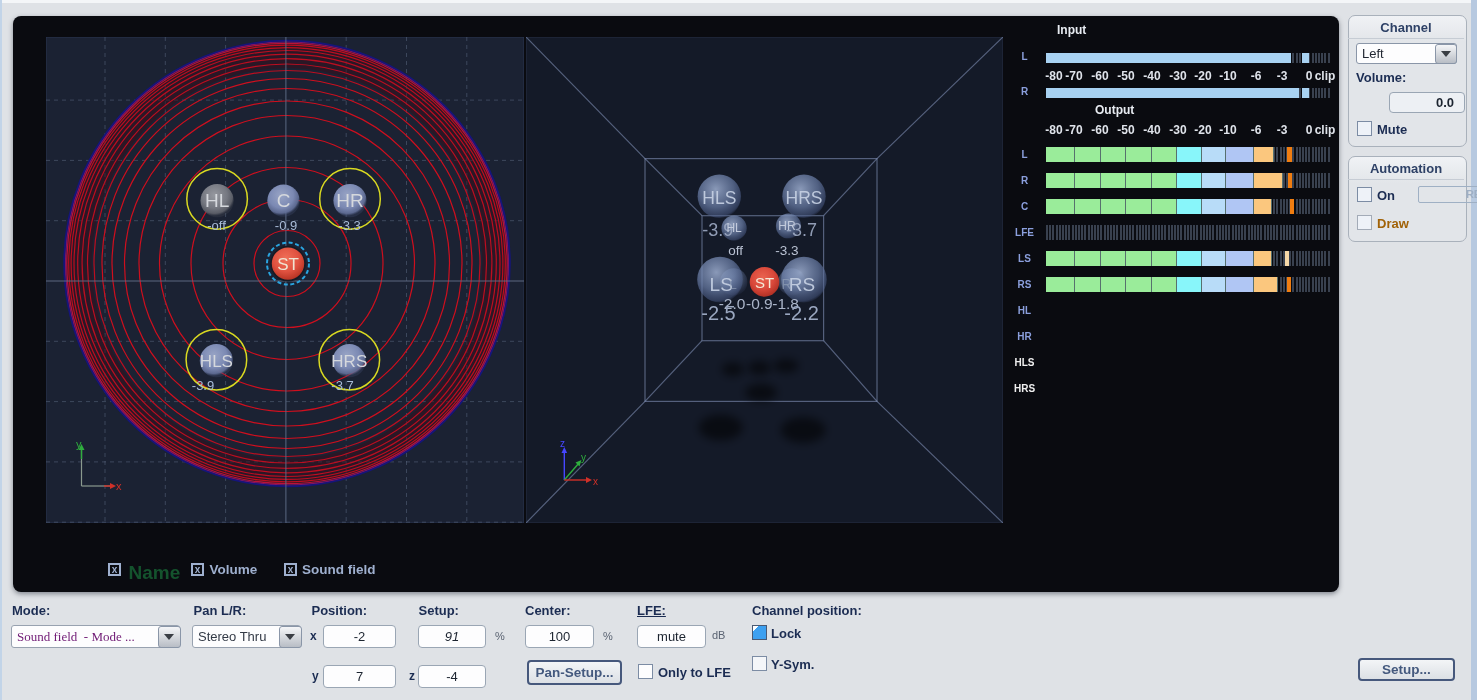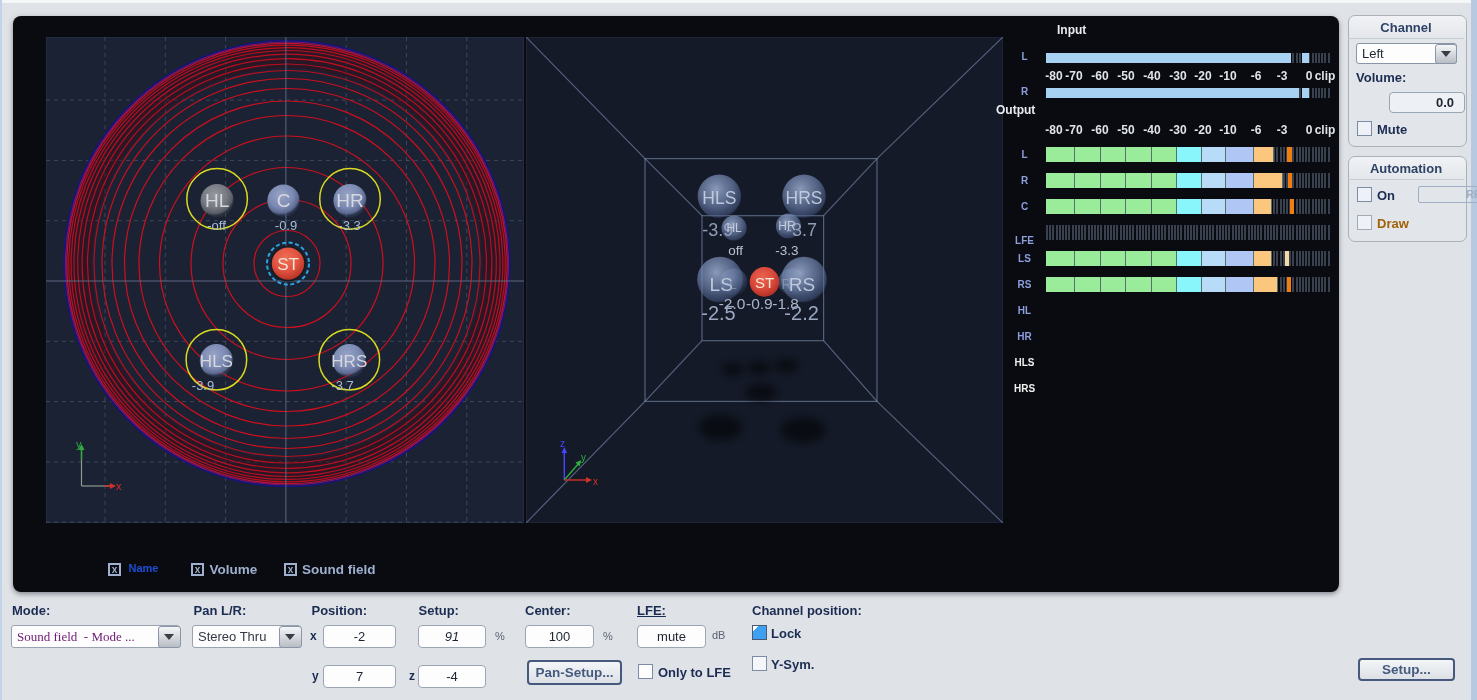--- a/index.html
+++ b/index.html
@@ -174,21 +174,21 @@
 <path d="M 35.5 416 L 38.3 410 L 41.1 416 Z" fill="#4646ff"></path>
 <line x1="38.3" y1="443" x2="53" y2="426" stroke="#2fae3e" stroke-width="1.4"></line>
 <path d="M 49.5 425.5 L 55.5 423 L 53.5 429.5 Z" fill="#2fae3e"></path>
 <line x1="38.3" y1="443" x2="62" y2="443" stroke="#d03028" stroke-width="1.4"></line>
 <path d="M 60 440 L 66 443 L 60 446 Z" fill="#d03028"></path>
 <text x="34" y="410" font-size="10" fill="#4646ff" font-family="Liberation Sans,sans-serif">z</text>
 <text x="55" y="424" font-size="10" fill="#2fae3e" font-family="Liberation Sans,sans-serif">y</text>
 <text x="67" y="448" font-size="10" fill="#d03028" font-family="Liberation Sans,sans-serif">x</text>
 </svg>
   <div class="abs" style="left:1057px;top:23px;font-size:12px;font-weight:bold;color:#e8ecf2;">Input</div>
-<div class="abs" style="left:996px;top:103px;font-size:12px;font-weight:bold;color:#e8ecf2;">Output</div>
+<div class="abs" style="left:1095px;top:103px;font-size:12px;font-weight:bold;color:#e8ecf2;">Output</div>
 <div class="mlab" style="left:997px;top:51px;">L</div>
 <div class="mlab" style="left:997px;top:86px;">R</div>
 <div class="abs" style="left:1046px;top:52.5px;width:285px;height:10px;background:repeating-linear-gradient(90deg,#39414f 0 2px,#0a0b10 2px 3.2px);"></div>
 <div class="abs" style="left:1046px;top:52.5px;width:245px;height:10px;background:#a8d2f2;"></div>
 <div class="abs" style="left:1301.5px;top:52.5px;width:7px;height:10px;background:#a8d2f2;"></div>
 <div class="abs" style="left:1046px;top:87.5px;width:285px;height:10px;background:repeating-linear-gradient(90deg,#39414f 0 2px,#0a0b10 2px 3.2px);"></div>
 <div class="abs" style="left:1046px;top:87.5px;width:253px;height:10px;background:#a8d2f2;"></div>
 <div class="abs" style="left:1302px;top:87.5px;width:7px;height:10px;background:#a8d2f2;"></div>
 <div class="sc" style="left:1054px;top:69px;">-80</div>
 <div class="sc" style="left:1054px;top:123px;">-80</div>
@@ -243,21 +243,21 @@
 <div class="abs" style="left:1046px;top:198.5px;width:28px;height:15.5px;background:#9aec9a;border-right:1px solid #57706e;"></div>
 <div class="abs" style="left:1075px;top:198.5px;width:24.5px;height:15.5px;background:#9aec9a;border-right:1px solid #57706e;"></div>
 <div class="abs" style="left:1100.5px;top:198.5px;width:24.5px;height:15.5px;background:#9aec9a;border-right:1px solid #57706e;"></div>
 <div class="abs" style="left:1126px;top:198.5px;width:24.5px;height:15.5px;background:#9aec9a;border-right:1px solid #57706e;"></div>
 <div class="abs" style="left:1151.5px;top:198.5px;width:24.5px;height:15.5px;background:#9aec9a;border-right:1px solid #57706e;"></div>
 <div class="abs" style="left:1177px;top:198.5px;width:24px;height:15.5px;background:#88f6fa;border-right:1px solid #57706e;"></div>
 <div class="abs" style="left:1202px;top:198.5px;width:23px;height:15.5px;background:#b8dcf8;border-right:1px solid #57706e;"></div>
 <div class="abs" style="left:1226px;top:198.5px;width:27px;height:15.5px;background:#b0c6f4;border-right:1px solid #57706e;"></div>
 <div class="abs" style="left:1254px;top:198.5px;width:17px;height:15.5px;background:#fbc77e;border-right:1px solid #57706e;"></div>
 <div class="abs" style="left:1289.5px;top:198.5px;width:4px;height:15.5px;background:#f07d10;"></div>
-<div class="mlab" style="left:997px;top:227.0px;margin-top:8px;">LFE</div>
+<div class="mlab" style="left:997px;top:227.0px;">LFE</div>
 <div class="abs" style="left:1046px;top:224.5px;width:285px;height:15.5px;background:repeating-linear-gradient(90deg,#39414f 0 2px,#0a0b10 2px 3.2px);"></div>
 <div class="mlab" style="left:997px;top:253.0px;">LS</div>
 <div class="abs" style="left:1046px;top:250.5px;width:285px;height:15.5px;background:repeating-linear-gradient(90deg,#39414f 0 2px,#0a0b10 2px 3.2px);"></div>
 <div class="abs" style="left:1046px;top:250.5px;width:28px;height:15.5px;background:#9aec9a;border-right:1px solid #57706e;"></div>
 <div class="abs" style="left:1075px;top:250.5px;width:24.5px;height:15.5px;background:#9aec9a;border-right:1px solid #57706e;"></div>
 <div class="abs" style="left:1100.5px;top:250.5px;width:24.5px;height:15.5px;background:#9aec9a;border-right:1px solid #57706e;"></div>
 <div class="abs" style="left:1126px;top:250.5px;width:24.5px;height:15.5px;background:#9aec9a;border-right:1px solid #57706e;"></div>
 <div class="abs" style="left:1151.5px;top:250.5px;width:24.5px;height:15.5px;background:#9aec9a;border-right:1px solid #57706e;"></div>
 <div class="abs" style="left:1177px;top:250.5px;width:24px;height:15.5px;background:#88f6fa;border-right:1px solid #57706e;"></div>
 <div class="abs" style="left:1202px;top:250.5px;width:23px;height:15.5px;background:#b8dcf8;border-right:1px solid #57706e;"></div>
@@ -274,21 +274,21 @@
 <div class="abs" style="left:1177px;top:276.5px;width:24px;height:15.5px;background:#88f6fa;border-right:1px solid #57706e;"></div>
 <div class="abs" style="left:1202px;top:276.5px;width:23px;height:15.5px;background:#b8dcf8;border-right:1px solid #57706e;"></div>
 <div class="abs" style="left:1226px;top:276.5px;width:27px;height:15.5px;background:#b0c6f4;border-right:1px solid #57706e;"></div>
 <div class="abs" style="left:1254px;top:276.5px;width:23px;height:15.5px;background:#fbc77e;border-right:1px solid #57706e;"></div>
 <div class="abs" style="left:1287px;top:276.5px;width:4px;height:15.5px;background:#f07d10;"></div>
 <div class="mlab" style="left:997px;top:305px;color:#8b9fdd;">HL</div>
 <div class="mlab" style="left:997px;top:331px;color:#8b9fdd;">HR</div>
 <div class="mlab" style="left:997px;top:357px;color:#f0f0f0;">HLS</div>
 <div class="mlab" style="left:997px;top:383px;color:#f0f0f0;">HRS</div>
 <div class="abs" style="left:108px;top:562.5px;width:9px;height:9px;border:2px solid #9fb0cf;color:#9fb0cf;font-size:10px;font-weight:bold;line-height:9px;text-align:center;">x</div>
-<div class="abs" style="left:128.5px;top:562px;font-size:11px;font-weight:bold;color:#1d4ed8;">Name</div>
+<div class="abs" style="left:128.5px;top:562px;font-size:19px;font-weight:bold;color:#14532d;">Name</div>
 <div class="abs" style="left:191px;top:562.5px;width:9px;height:9px;border:2px solid #9fb0cf;color:#9fb0cf;font-size:10px;font-weight:bold;line-height:9px;text-align:center;">x</div>
 <div class="abs" style="left:209.5px;top:562px;font-size:13.5px;font-weight:bold;color:#9fb0cf;">Volume</div>
 <div class="abs" style="left:284px;top:562.5px;width:9px;height:9px;border:2px solid #9fb0cf;color:#9fb0cf;font-size:10px;font-weight:bold;line-height:9px;text-align:center;">x</div>
 <div class="abs" style="left:302px;top:562px;font-size:13.5px;font-weight:bold;color:#9fb0cf;">Sound field</div>
   <div class="abs" style="left:1347.5px;top:14.5px;width:117px;height:130px;background:linear-gradient(#f0f2f5,#e2e5e9 26px);border:1px solid #a9b1bb;border-radius:7px;"></div>
 <div class="abs" style="left:1347.5px;top:14.5px;width:117px;text-align:center;font-size:13px;font-weight:600;color:#2e4166;padding-top:5px;">Channel</div>
 <div class="abs" style="left:1348px;top:37.5px;width:116px;height:1px;background:#c6ccd4;"></div>
 <div class="abs" style="left:1356px;top:43px;width:99px;height:19px;background:#fdfdfe;border:1px solid #8a96a8;border-radius:3px;"></div>
 <div class="abs" style="left:1362px;top:46px;font-size:13px;color:#222833;">Left</div>
 <div class="abs" style="left:1435px;top:43.5px;width:20px;height:18px;background:linear-gradient(#f5f6f8,#b8bdc5);border:1px solid #8a96a8;border-radius:3px;"></div>

